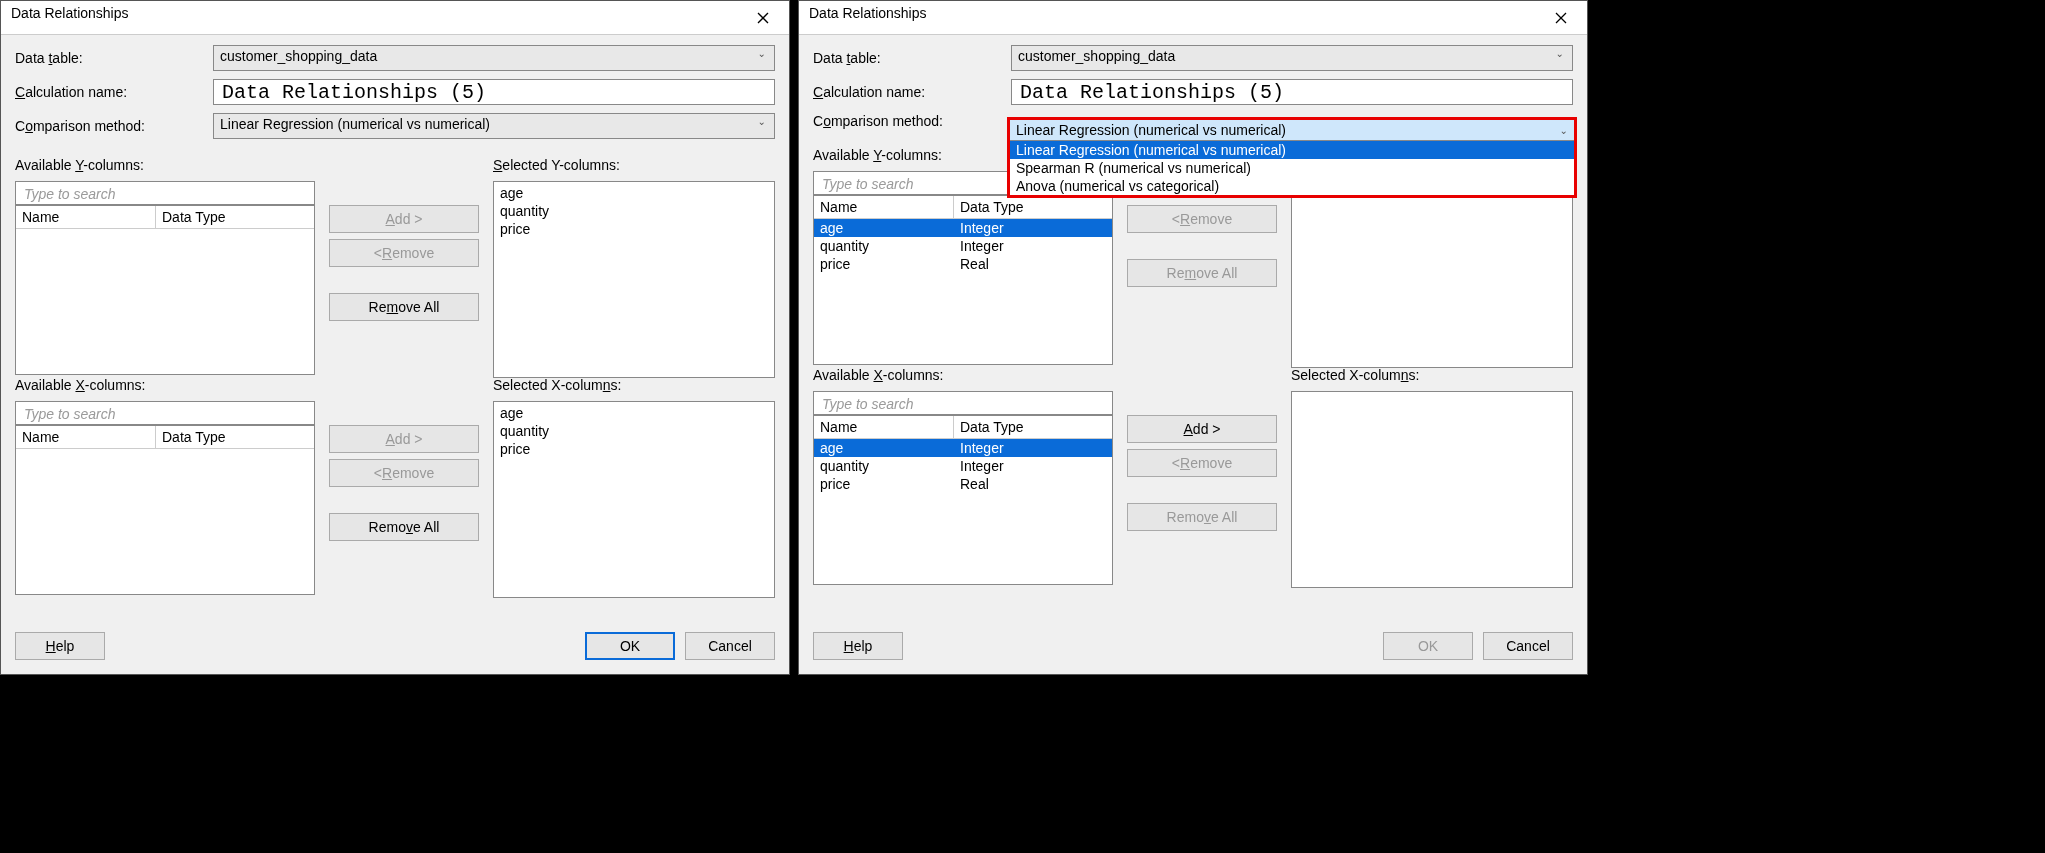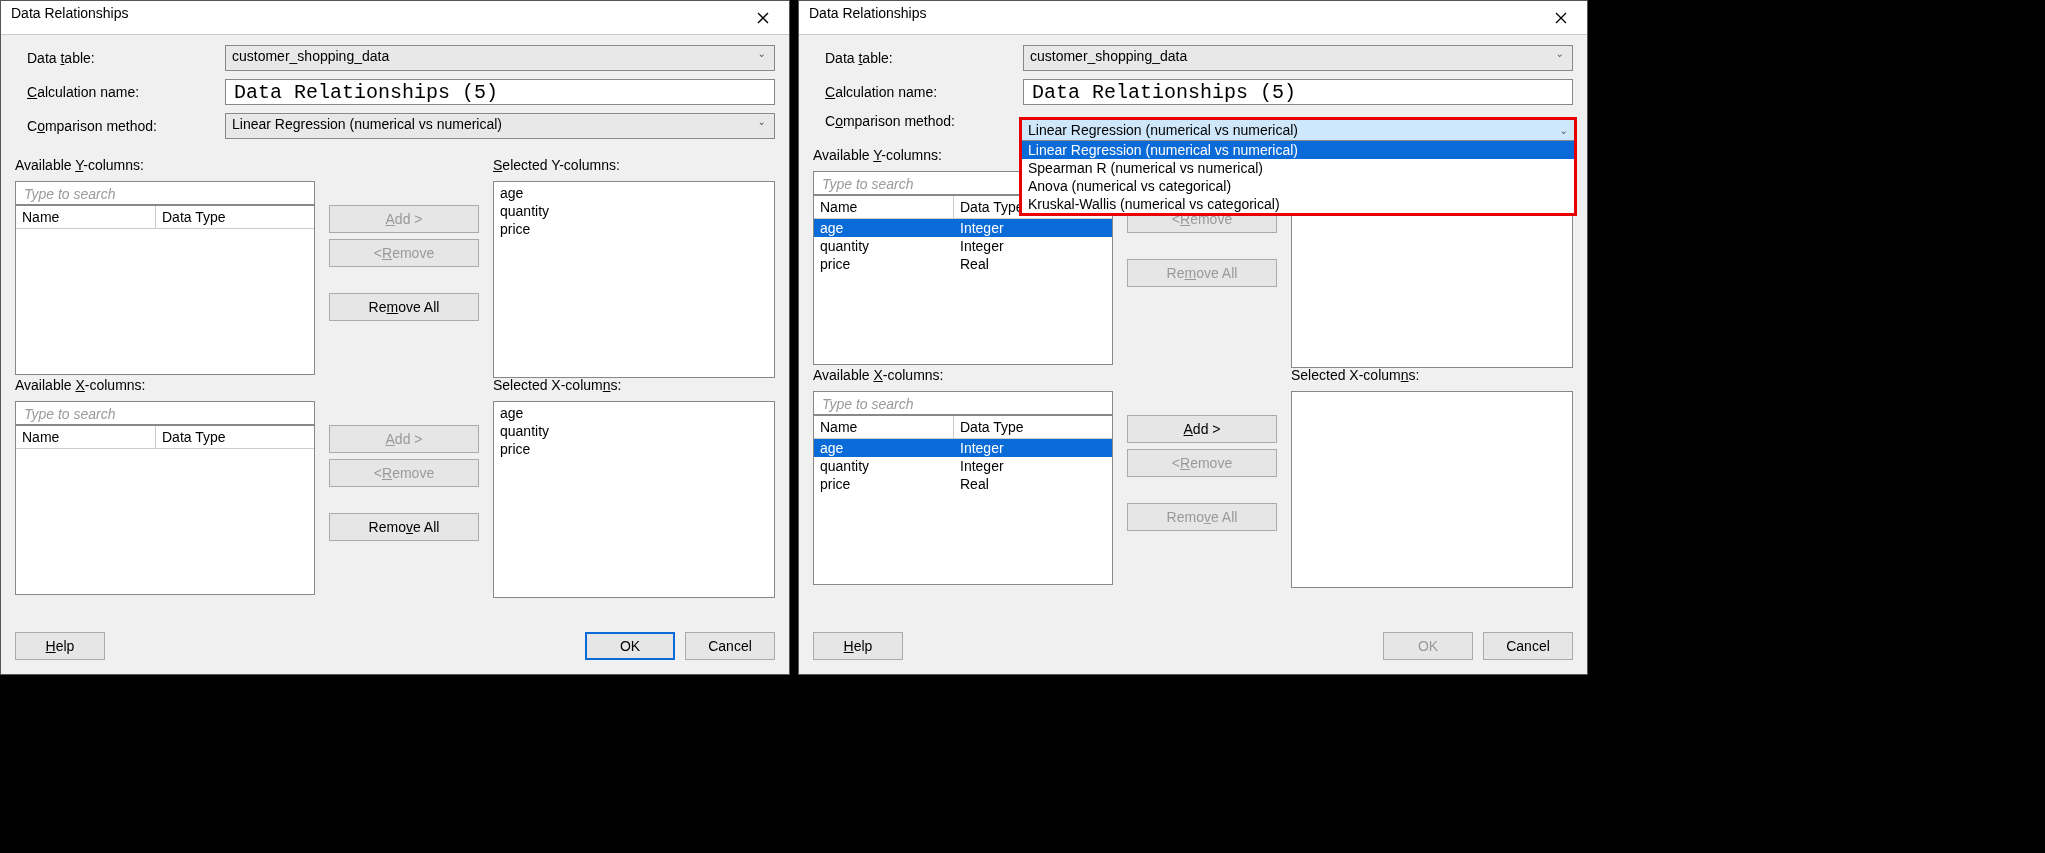--- a/index.html
+++ b/index.html
@@ -50,21 +50,20 @@
   }
   .row {
     display: flex;
     align-items: center;
     margin-bottom: 8px;
     gap: 8px;
   }
   .label-col {
     width: 190px;
     font-size: 14px;
-    margin-left: 12px;
   }
   .label-col span { text-decoration: underline; }
   .combo, .textbox {
     flex: 1;
     height: 26px;
     border: 1px solid #888;
     background: #fff;
     padding: 2px 6px;
     display: flex;
     justify-content: space-between;
@@ -332,21 +331,20 @@
 
         <div class="dropdown-overlay" style="left:-4px; top:-4px; right:-4px;">
           <div class="combo-top">
             <span>Linear Regression (numerical vs numerical)</span>
             <span class="arrow">⌄</span>
           </div>
           <div id="dropdown-opts">
               <div class="opt sel">Linear Regression (numerical vs numerical)</div>
               <div class="opt">Spearman R (numerical vs numerical)</div>
               <div class="opt">Anova (numerical vs categorical)</div>
-              <div class="opt">Kruskal-Wallis (numerical vs categorical)</div>
             </div>
         </div>
       </div>
     </div>
 
     <div class="dual-grid">
       <div class="hdr1 section-label">Available <span class="underline">Y</span>-columns:</div>
       <div class="hdr2 section-label" style="visibility:hidden">S</div>
       <div class="listcol">
         <div class="search-box">

